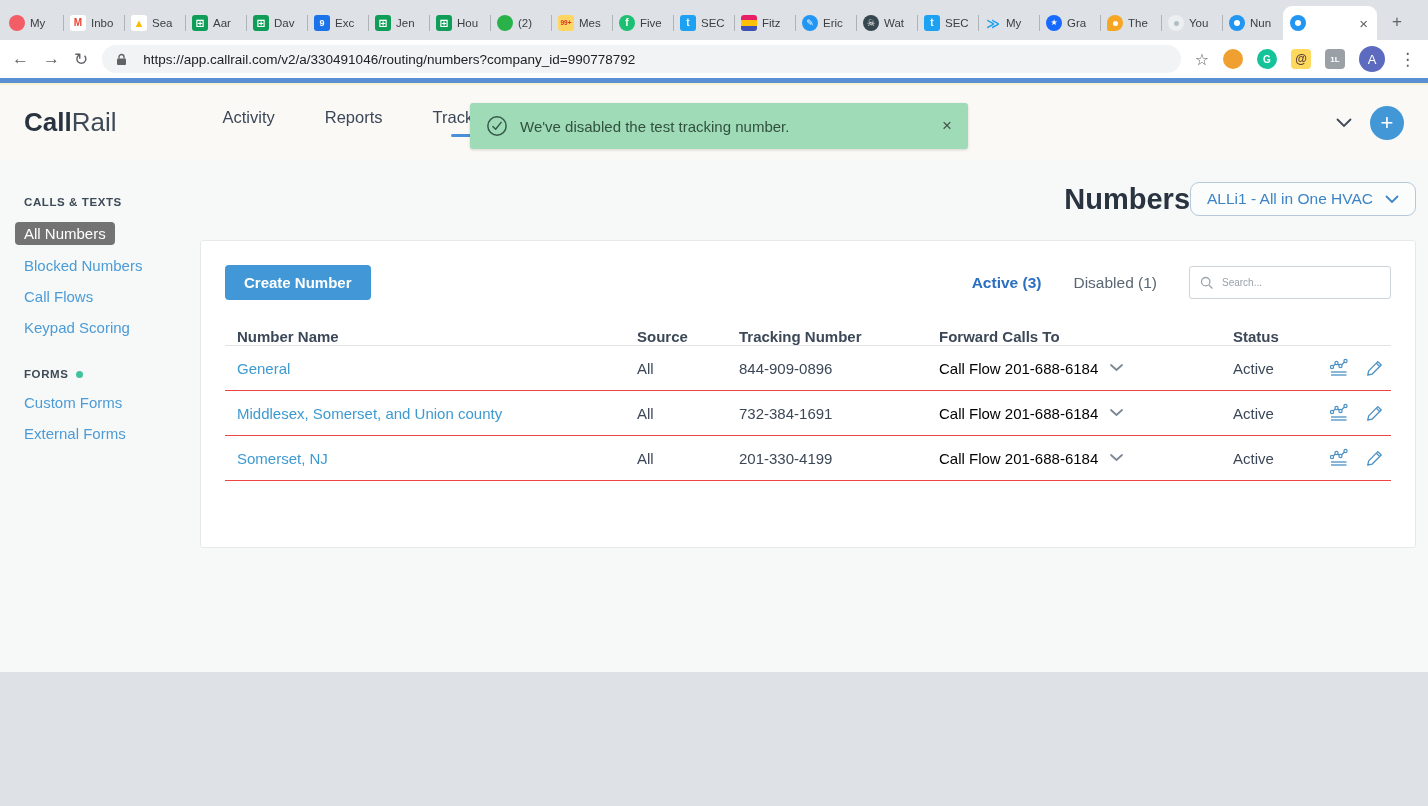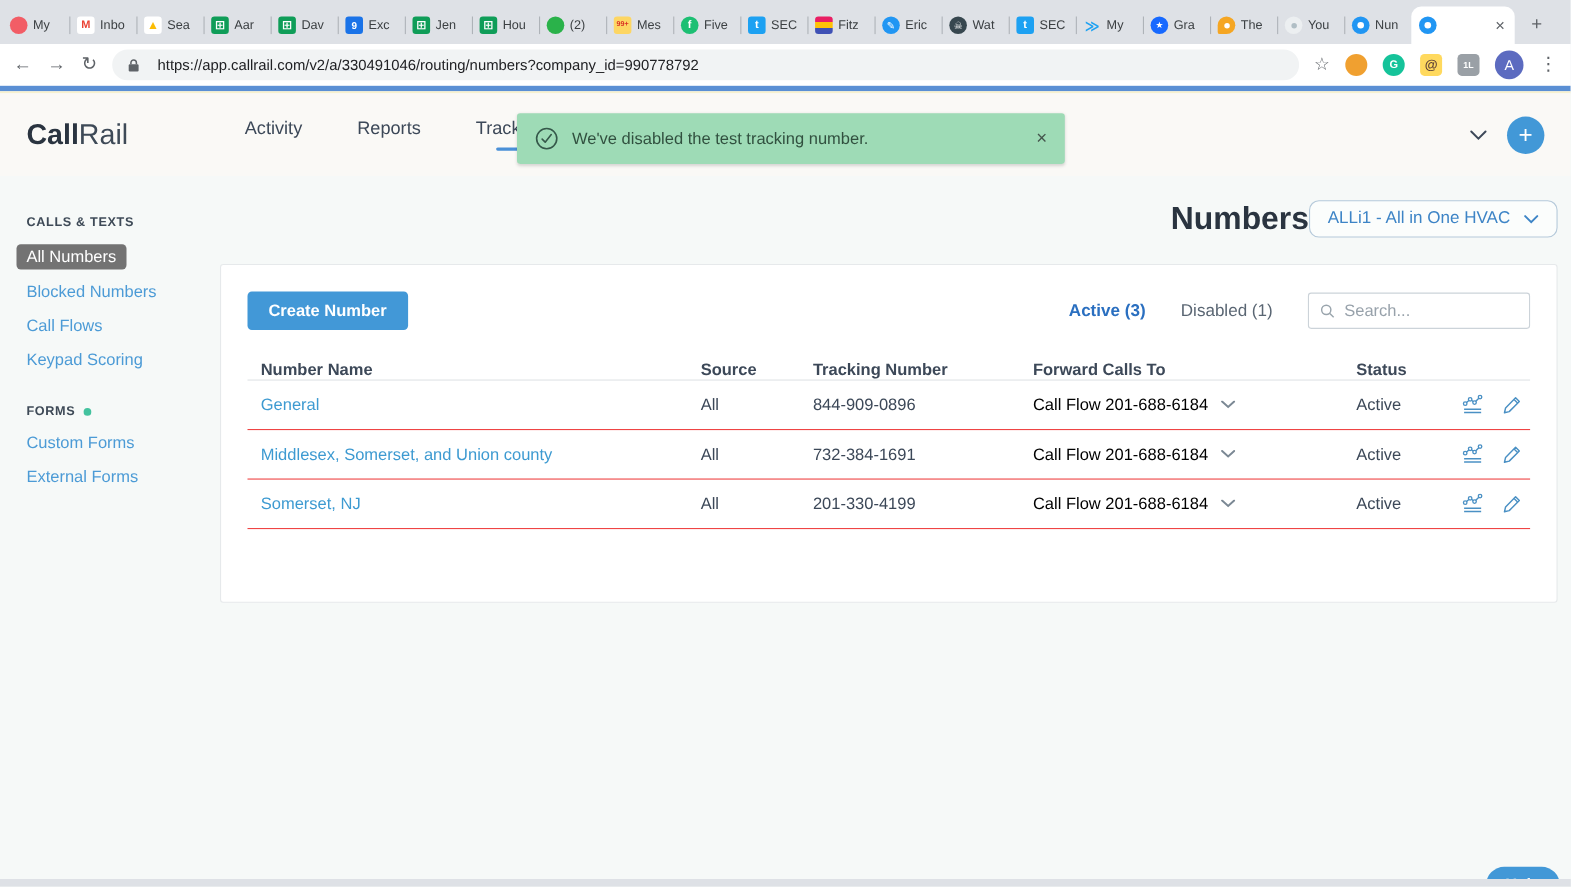--- a/index.html
+++ b/index.html
@@ -1,18 +1,18 @@
 <!DOCTYPE html>
 <html><head>
 <meta charset="utf-8">
 <style>
   * { margin:0; padding:0; box-sizing:border-box; }
   html,body { width:1428px; height:806px; overflow:hidden; }
   body { font-family:"Liberation Sans","DejaVu Sans",sans-serif; background:#dee1e6; }
-  .screen { width:1428px; height:799px; position:relative; overflow:hidden; background:#fff; }
+  .screen { width:1428px; height:672px; position:relative; overflow:hidden; background:#fff; }
 
   
   .tabbar { height:40px; background:#dee1e6; display:flex; align-items:flex-end; padding-left:2px; }
   .tabstrip { display:flex; align-items:flex-end; }
   .tab { height:34px; flex:0 0 61px; min-width:0; display:flex; align-items:center; gap:5px; padding:0 7px; position:relative; cursor:pointer; }
   .tab:not(.active)+.tab:not(.active)::before { content:''; position:absolute; left:0; top:9px; height:16px; width:1px; background:#aeb3b8; }
   .tab.active { background:#fff; border-radius:9px 9px 0 0; flex:0 0 94px; }
   .tlabel { font-size:11.5px; color:#3c4043; white-space:nowrap; overflow:hidden; flex:1; }
   .tclose { font-size:15px; color:#5f6368; padding:0 2px; line-height:1; }
   .newtab { width:28px; height:28px; margin:0 0 4px 6px; font-size:17px; color:#5f6368; display:flex; align-items:center; justify-content:center; border-radius:50%; }
@@ -83,21 +83,21 @@
   .page-title { font-size:29px; font-weight:700; color:#2a3440; }
   .company-select { height:34px; border:1px solid #b5c9da; border-radius:9px; background:rgba(255,255,255,.6); color:#3d84c6; font-size:15.5px; display:flex; align-items:center; gap:12px; padding:0 16px; cursor:pointer; }
 
   .card { margin-top:24px; background:#fff; border:1px solid #e6e9eb; border-radius:3px; padding:24px 24px 48px; min-height:308px; }
   .card-top { display:flex; align-items:center; }
   .create-btn { background:#4298d7; color:#fff; font-size:15px; font-weight:700; border:none; border-radius:4px; padding:9px 19px; cursor:pointer; font-family:inherit; }
   .filters { margin-left:auto; display:flex; align-items:center; gap:32px; }
   .filter { font-size:15.5px; color:#5a6673; cursor:pointer; }
   .filter.active { color:#2a6fc0; font-weight:700; }
   .search-box { width:202px; height:33px; border:1px solid #ccd3d9; border-radius:3px; display:flex; align-items:center; padding:0 10px; gap:8px; background:#fff; }
-  .search-box input { border:none; outline:none; font-size:15px; color:#3c4858; width:100%; background:transparent; font-family:inherit; }
+  .search-box input { border:none; outline:none; font-size:10px; color:#3c4858; width:100%; background:transparent; font-family:inherit; }
   .search-box input::placeholder { color:#98a2ab; }
 
   .thead, .trow { display:grid; grid-template-columns:412px 102px 200px 294px 96px 1fr; align-items:center; }
   .thead { margin-top:28px; border-bottom:1px solid #dfe3e6; font-weight:700; color:#3c4858; font-size:15px; }
   .th:first-child, .td.name { padding-left:12px; }
   .trow { height:45px; border-bottom:1px solid #ef4444; font-size:15px; color:#3c4858; }
   .td.name { color:#3d9ad1; cursor:pointer; }
   .td.fwd { display:flex; align-items:center; gap:12px; }
   .fwd-link { color:#000000; cursor:pointer; }
   .chev { display:inline-flex; cursor:pointer; }

